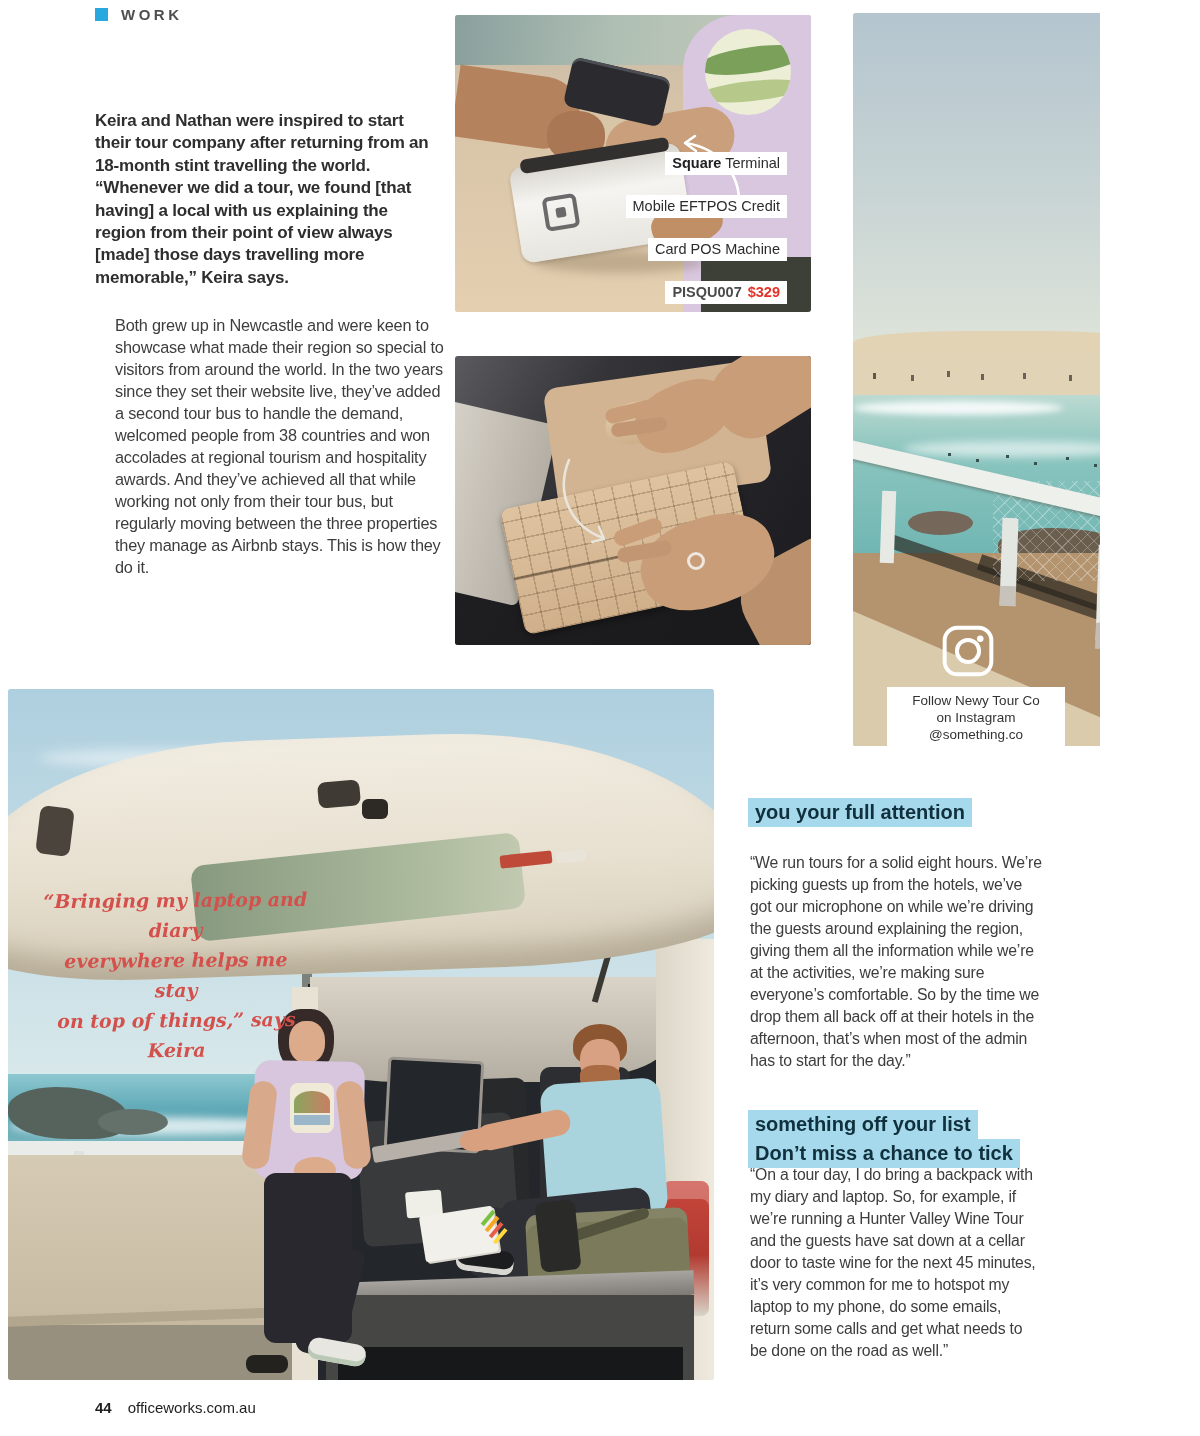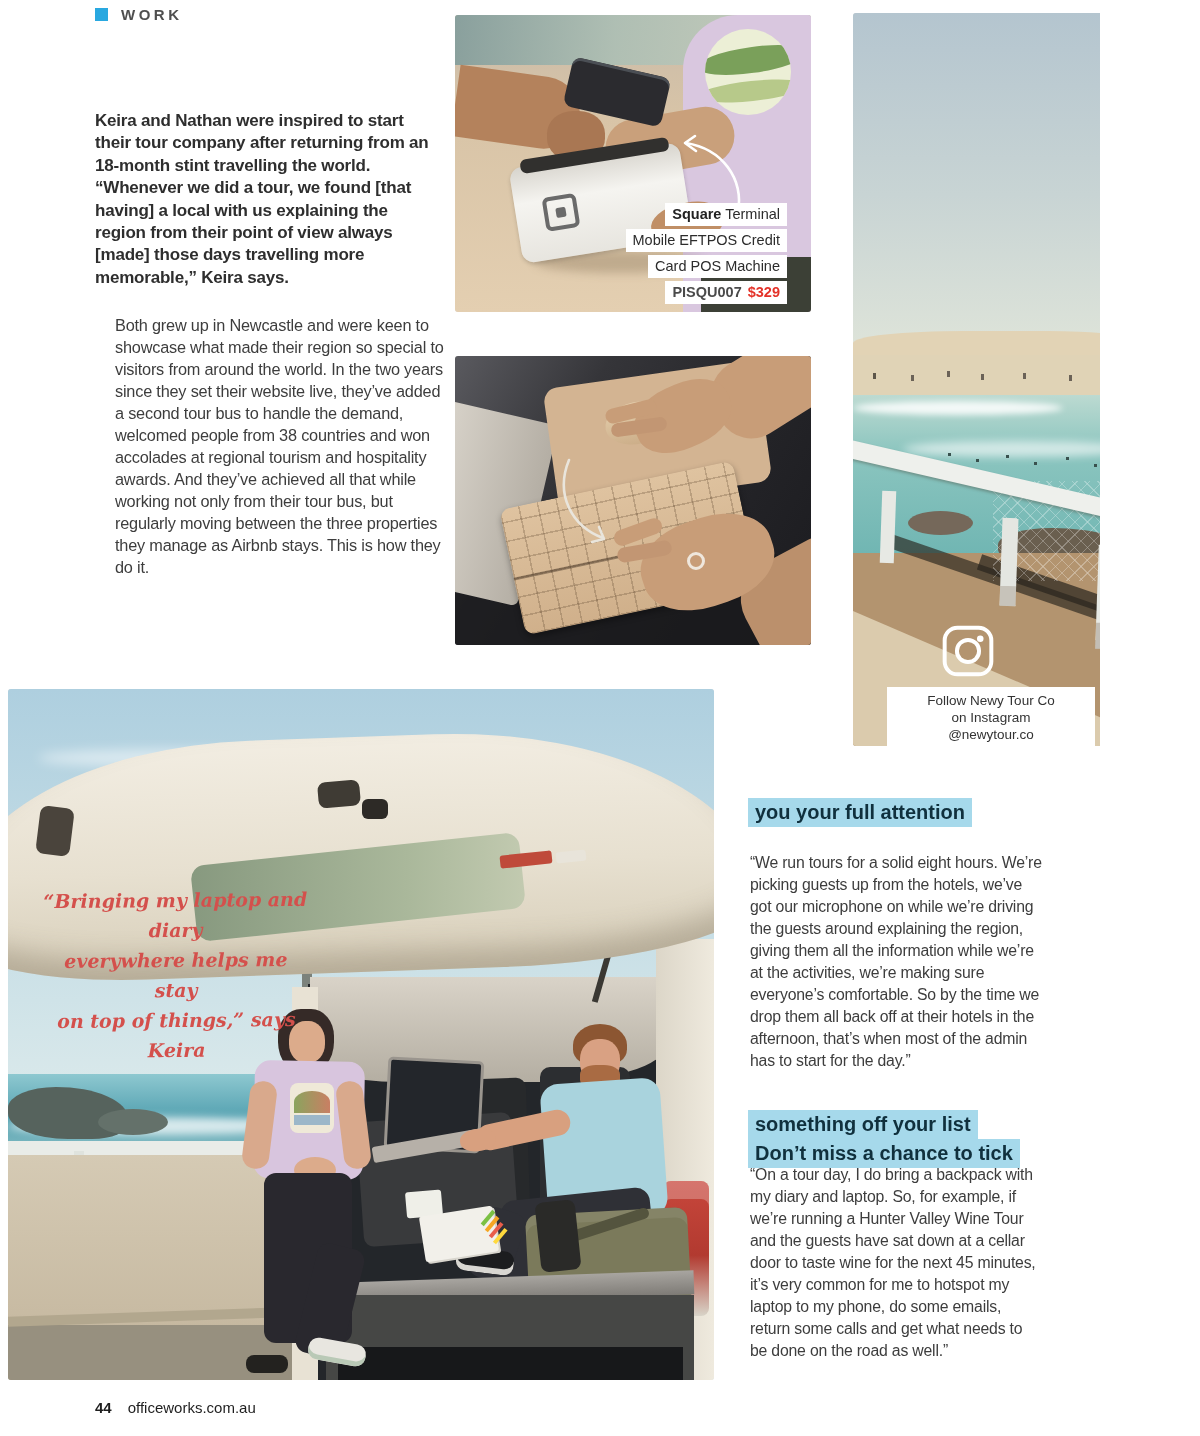--- a/index.html
+++ b/index.html
@@ -12,28 +12,28 @@
   .kicker-sq{width:13px;height:13px;background:#29a8e0;margin-right:13px;}
   .kicker-label{font-size:15px;letter-spacing:3.5px;color:#4f4f4f;font-weight:600;}
   
   .intro{position:absolute;left:95px;top:93px;width:345px;font-size:17px;line-height:22.4px;
          font-weight:700;color:#2e2e2e;letter-spacing:-0.2px;}
   .bodytext{position:absolute;left:95px;top:298px;width:332px;font-size:16.3px;line-height:22px;
          color:#3d3d3d;letter-spacing:-0.2px;margin-left:20px;}
   
   .chips{position:absolute;font-size:14.5px;line-height:18px;color:#2c2c2c;}
   .chips.right{text-align:right;}
-  .chips .row{margin-top:3px;}
+  .chips .row{margin-top:20px;}
   .chip{display:inline-block;background:#fff;padding:2px 7px 3px;}
   .chip b{font-weight:700;color:#222;}
   .code{font-weight:700;color:#4a4a4a;}
   .price{font-weight:800;color:#e43228;margin-left:6px;}
   
   .igchip{position:absolute;background:#fff;text-align:center;font-size:13.5px;line-height:17px;
-          color:#333;padding:5px 25px;}
+          color:#333;padding:5px 10px;}
   
   .quote{position:absolute;left:34px;top:196px;width:268px;text-align:center;color:#d4504c;
          font-family:"DejaVu Serif",serif;font-style:italic;font-weight:700;font-size:19px;
          line-height:30px;transform:rotate(-0.5deg);}
   
   .section-head{position:absolute;left:748px;width:300px;}
   .hl{display:inline-block;background:#a6d9eb;color:#10303d;font-weight:700;font-size:20px;
       line-height:24px;padding:2px 7px 3px;}
   .section-body{position:absolute;left:750px;width:292px;font-size:15.8px;line-height:22px;
       color:#3d3d3d;letter-spacing:-0.2px;}
@@ -138,21 +138,21 @@
     <div class="shape" style="left:148px;top:505px;width:16px;height:88px;background:#e4e6e1;transform:rotate(2deg);box-shadow:inset 0 -20px 0 rgba(110,90,70,.25);"></div>
     <div class="shape" style="left:244px;top:532px;width:18px;height:104px;background:#e8eae5;transform:rotate(2deg);box-shadow:inset 0 -26px 0 rgba(110,90,70,.3);"></div>
     <svg class="shape" style="left:87px;top:610px;" width="56" height="56" viewBox="0 0 48 48">
       <rect x="4" y="4" width="40" height="40" rx="11" fill="none" stroke="#fff" stroke-width="3.4"></rect>
       <circle cx="24" cy="24" r="9.5" fill="none" stroke="#fff" stroke-width="3.4"></circle>
       <circle cx="34.5" cy="13.5" r="2.8" fill="#fff"></circle>
     </svg>
     <div class="igchip" style="left:34px;top:674px;width:158px;">
       <div>Follow Newy Tour Co</div>
       <div>on Instagram</div>
-      <div>@newytour.co</div>
+      <div>@something.co</div>
     </div>
   </div>
 
   <div class="photo" style="left:8px;top:689px;width:706px;height:691px;">
     <div class="shape" style="inset:0;background:linear-gradient(180deg,#aecfdf 0%,#cfe3e8 45%,#e5efee 72%,#e9f0ee 100%);"></div>
     <div class="shape" style="left:30px;top:60px;width:260px;height:18px;background:rgba(255,255,255,.5);border-radius:50%;filter:blur(6px);"></div>
     <div class="shape" style="left:0;top:385px;width:440px;height:76px;background:linear-gradient(180deg,#8ec8d0 0%,#57a3b2 55%,#7db8c0 100%);"></div>
     <div class="shape" style="left:0;top:428px;width:300px;height:18px;background:rgba(255,255,255,.75);border-radius:50%;filter:blur(4px);"></div>
     <div class="shape" style="left:0;top:398px;width:120px;height:52px;background:#56635d;border-radius:40% 60% 30% 50%;"></div>
     <div class="shape" style="left:90px;top:420px;width:70px;height:26px;background:#64716a;border-radius:50%;"></div>

